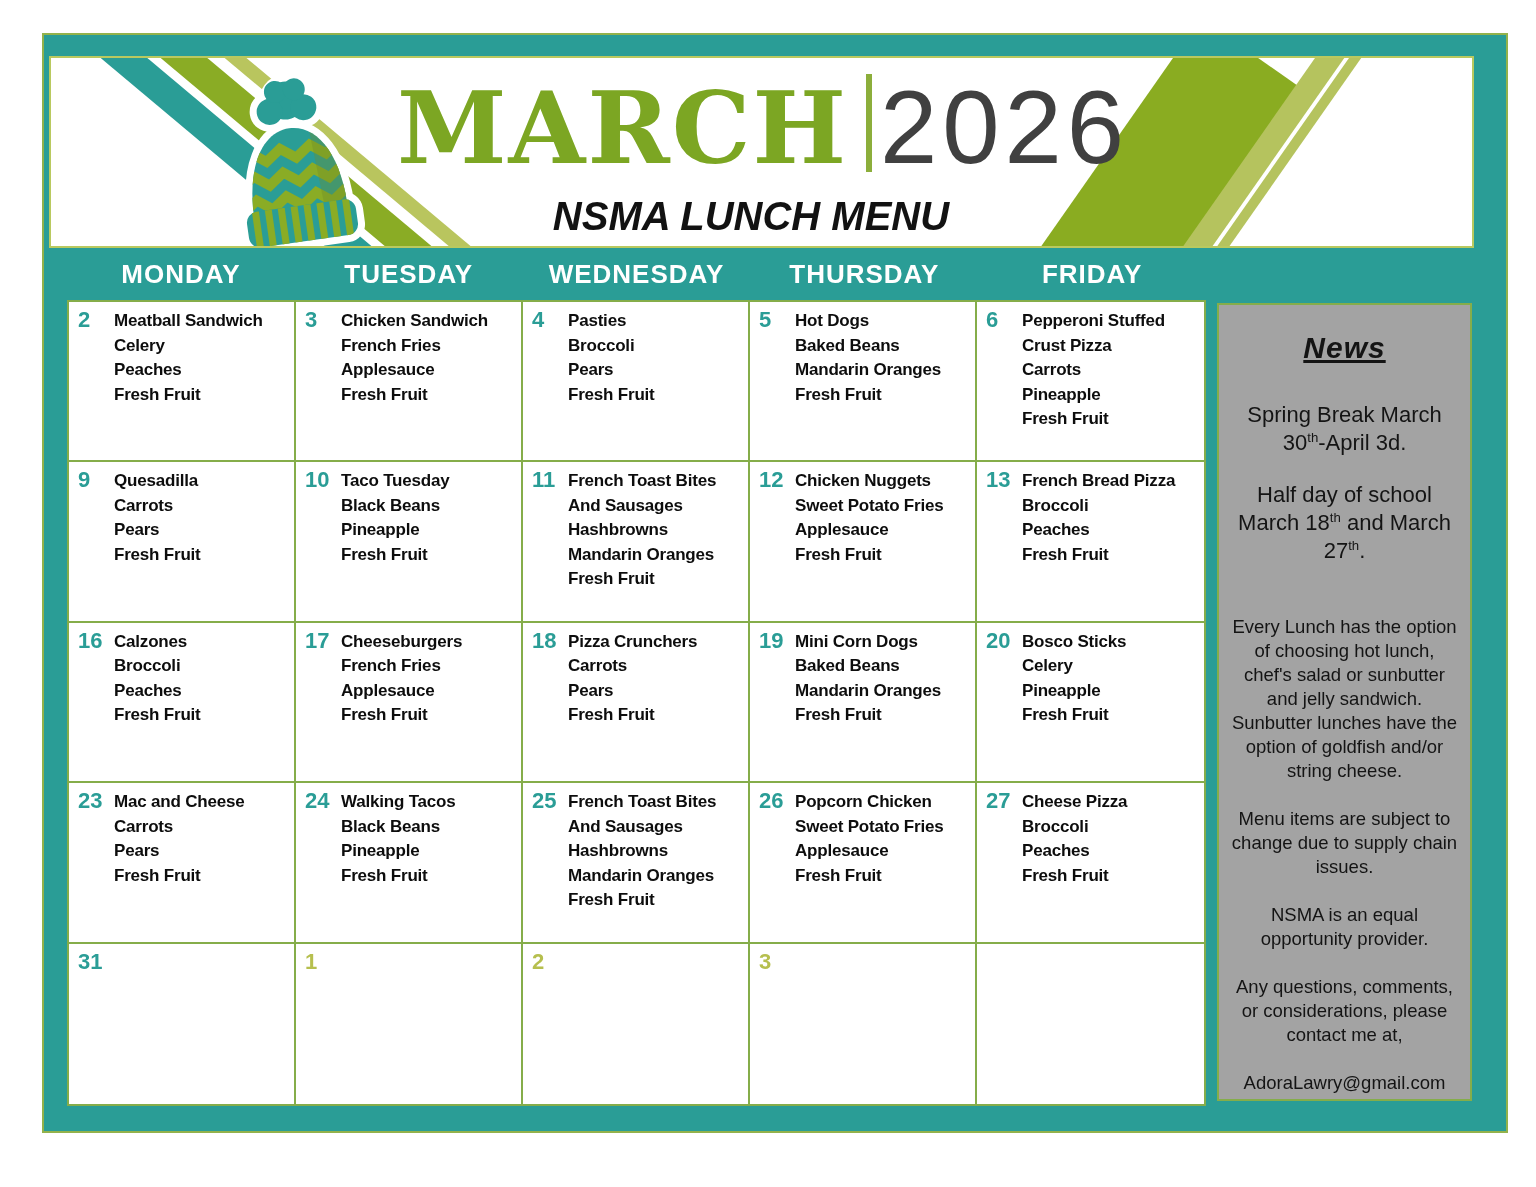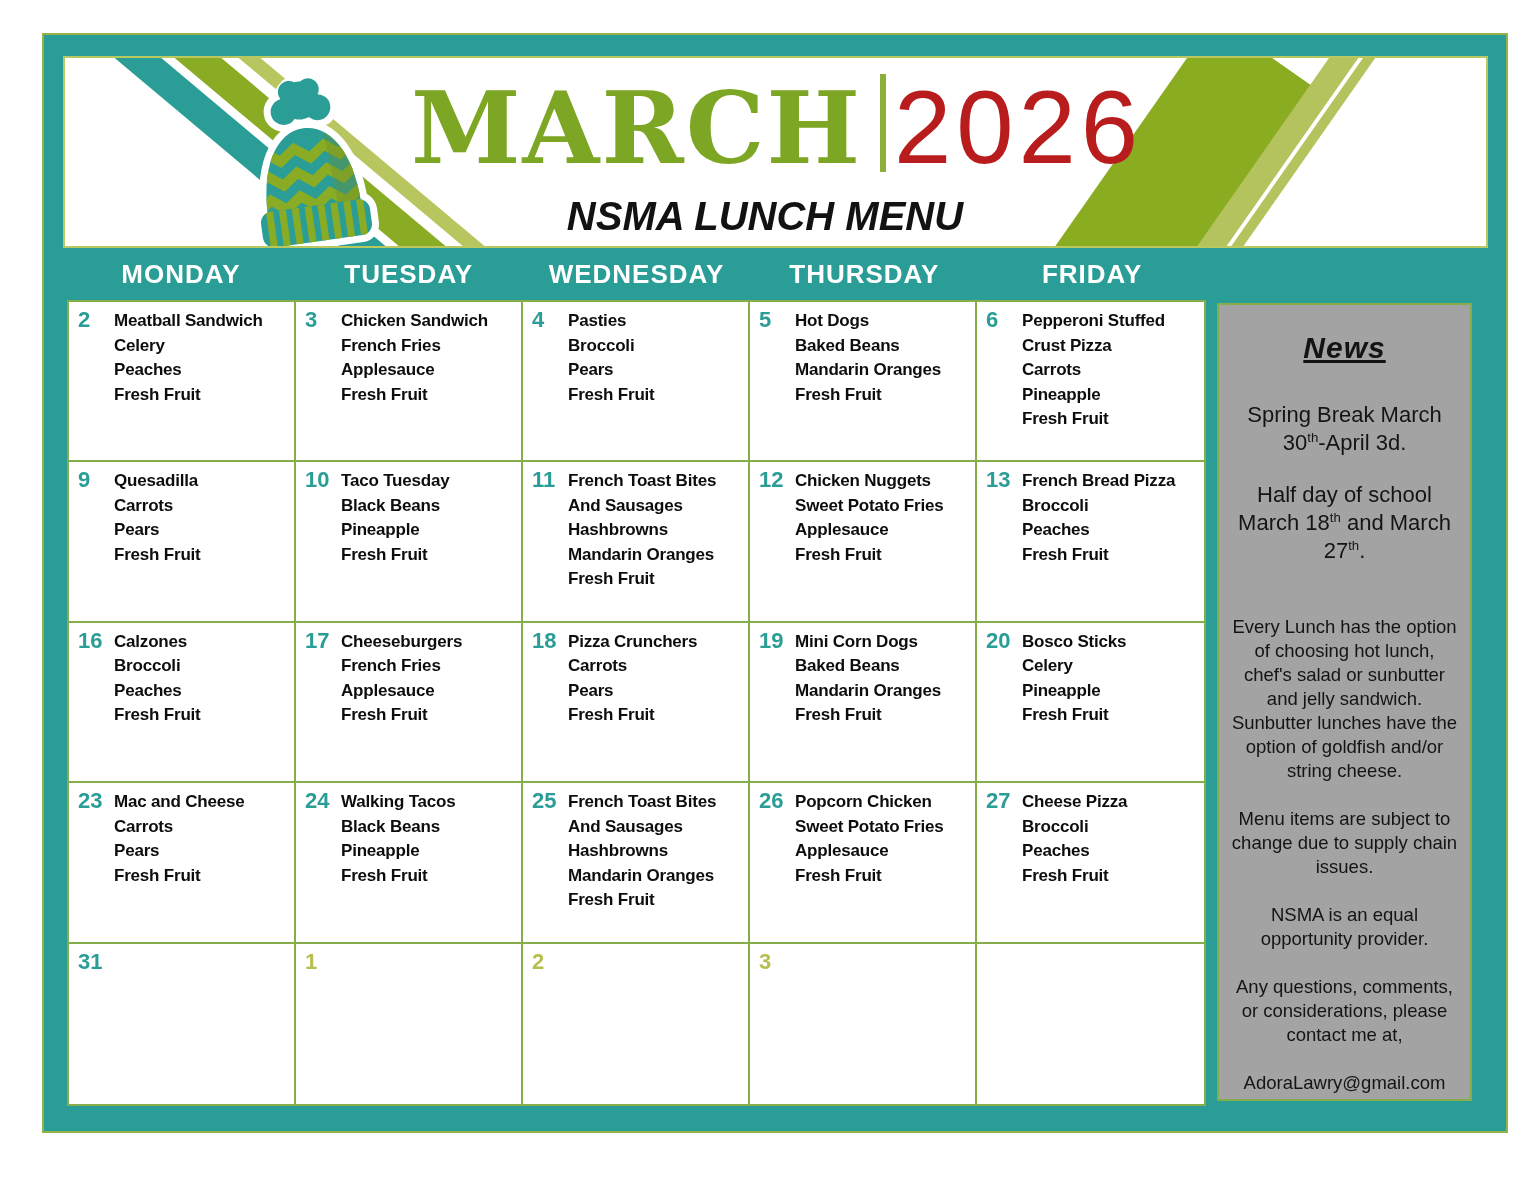--- a/index.html
+++ b/index.html
@@ -7,38 +7,38 @@
     width:1536px;height:1187px;position:relative;background:#ffffff;
     font-family:"Liberation Sans",sans-serif;overflow:hidden;
   }
   
   .frame{
     position:absolute;left:42px;top:33px;width:1466px;height:1100px;
     background:#2A9D96;border:2px solid #93B24B;box-sizing:border-box;
   }
   
   .band{
-    position:absolute;left:19px;top:21px;width:1425px;height:192px;
+    position:absolute;left:5px;top:21px;width:1425px;height:192px;
     background:#ffffff;border:2px solid #B9C95F;box-sizing:border-box;overflow:hidden;
   }
   .stripe{position:absolute;top:-40px;height:480px;transform-origin:top left;}
   .stripe.s-teal{left:2px;width:30px;background:#2A9D96;transform:rotate(-50deg);}
   .stripe.s-olive{left:62px;width:30px;background:#8AAC25;transform:rotate(-50deg);}
   .stripe.s-light{left:126px;width:14px;background:#B9C55E;transform:rotate(-50deg);}
   .stripe.r-big{left:1150px;width:119px;background:#8AAC21;transform:rotate(35deg);}
   .stripe.r-mid{left:1292px;width:24px;background:#B5C35E;transform:rotate(35deg);}
   .stripe.r-thin{left:1326px;width:10px;background:#B5C35E;transform:rotate(35deg);}
   .hat{position:absolute;left:158px;top:10px;width:170px;height:180px;}
   .title-row{position:absolute;left:346px;top:16px;display:flex;align-items:flex-end;}
   .month{
     font-family:"DejaVu Serif",serif;font-weight:bold;font-size:99px;line-height:.92;
     color:#7CA623;letter-spacing:2px;
   }
   .divider{width:6px;height:98px;background:#8CAE3B;margin:0 8px 2px 18px;}
-  .year{font-size:103px;line-height:.88;color:#b91c1c;letter-spacing:5px;font-weight:normal;}
+  .year{font-size:103px;line-height:.88;color:#404040;letter-spacing:5px;font-weight:normal;}
   .subtitle{
     position:absolute;left:420px;top:136px;width:560px;text-align:center;
     font-size:40px;font-weight:bold;font-style:italic;color:#121212;letter-spacing:0;
   }
   
   .weekdays{
     position:absolute;left:23px;top:213px;width:1139px;height:52px;
     display:grid;grid-template-columns:repeat(5,1fr);align-items:center;
   }
   .wd{color:#fff;font-size:26px;font-weight:bold;letter-spacing:1px;text-align:center;}

